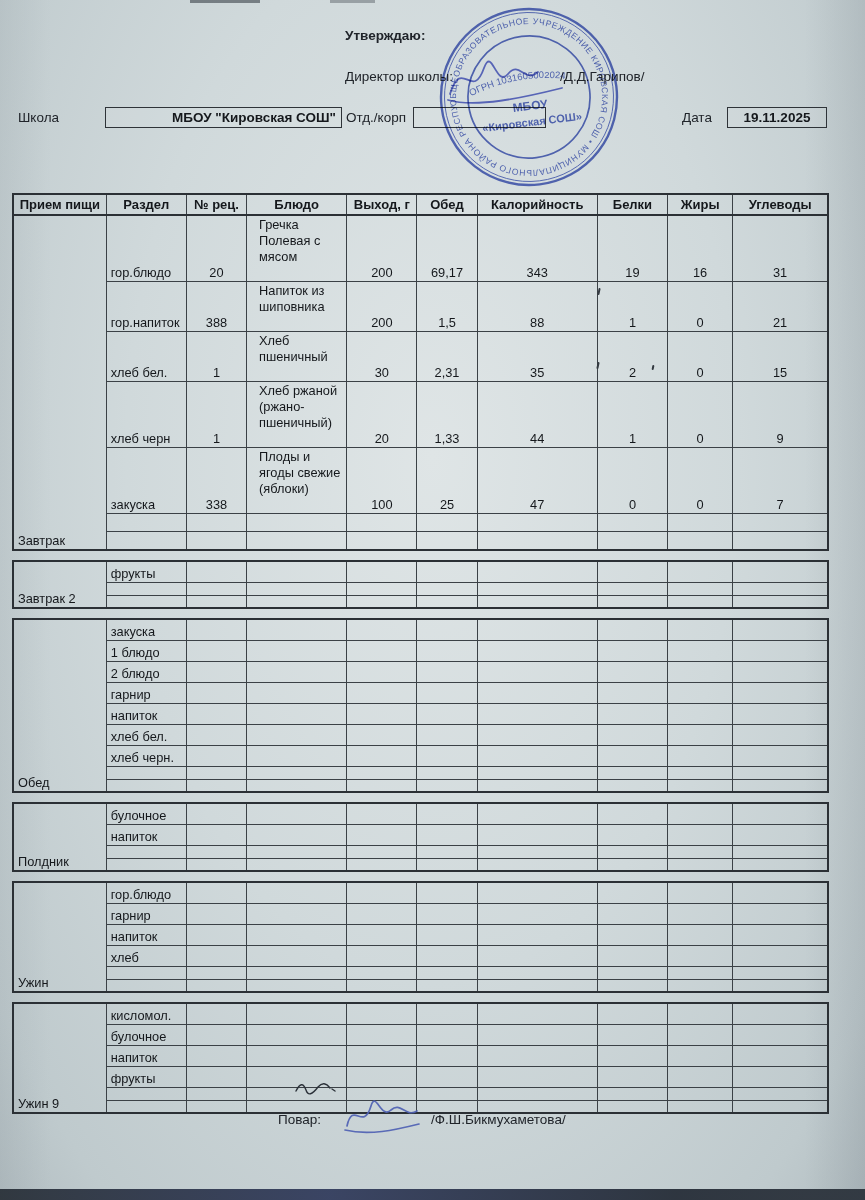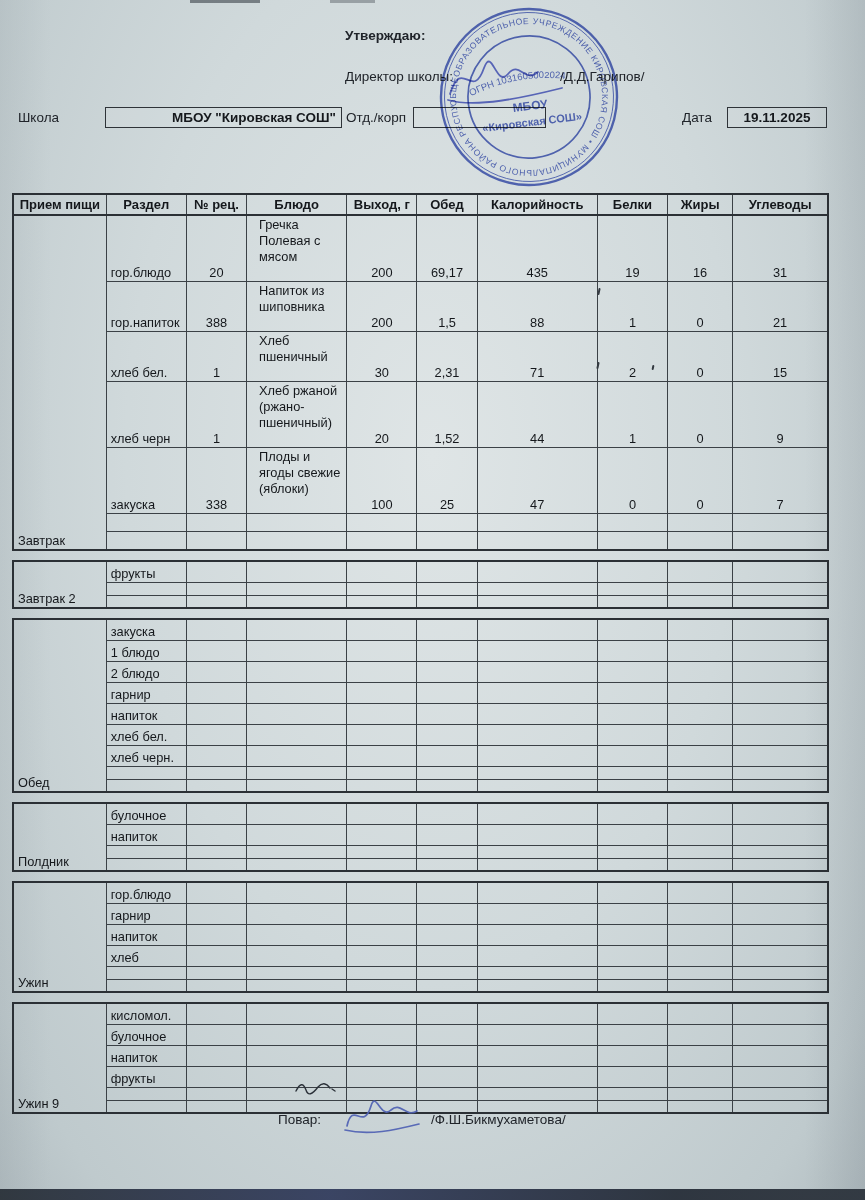--- a/index.html
+++ b/index.html
@@ -135,21 +135,21 @@
             <col style="width: 95px;">
           </colgroup>
           <tbody>
             <tr>
               <td class="meal-cell" rowspan="7">Завтрак</td>
               <td class="sec-cell">гор.блюдо</td>
               <td class="num-cell">20</td>
               <td class="dish-cell">Гречка Полевая с мясом</td>
               <td class="num-cell">200</td>
               <td class="num-cell">69,17</td>
-              <td class="num-cell">435</td>
+              <td class="num-cell">343</td>
               <td class="num-cell">19</td>
               <td class="num-cell">16</td>
               <td class="num-cell">31</td>
             </tr>
             <tr>
               <td class="sec-cell">гор.напиток</td>
               <td class="num-cell">388</td>
               <td class="dish-cell">Напиток из шиповника</td>
               <td class="num-cell">200</td>
               <td class="num-cell">1,5</td>
@@ -157,31 +157,31 @@
               <td class="num-cell">1</td>
               <td class="num-cell">0</td>
               <td class="num-cell">21</td>
             </tr>
             <tr>
               <td class="sec-cell">хлеб бел.</td>
               <td class="num-cell">1</td>
               <td class="dish-cell">Хлеб пшеничный</td>
               <td class="num-cell">30</td>
               <td class="num-cell">2,31</td>
-              <td class="num-cell">71</td>
+              <td class="num-cell">35</td>
               <td class="num-cell">2</td>
               <td class="num-cell">0</td>
               <td class="num-cell">15</td>
             </tr>
             <tr>
               <td class="sec-cell">хлеб черн</td>
               <td class="num-cell">1</td>
               <td class="dish-cell">Хлеб ржаной (ржано-пшеничный)</td>
               <td class="num-cell">20</td>
-              <td class="num-cell">1,52</td>
+              <td class="num-cell">1,33</td>
               <td class="num-cell">44</td>
               <td class="num-cell">1</td>
               <td class="num-cell">0</td>
               <td class="num-cell">9</td>
             </tr>
             <tr>
               <td class="sec-cell">закуска</td>
               <td class="num-cell">338</td>
               <td class="dish-cell">Плоды и ягоды свежие (яблоки)</td>
               <td class="num-cell">100</td>

